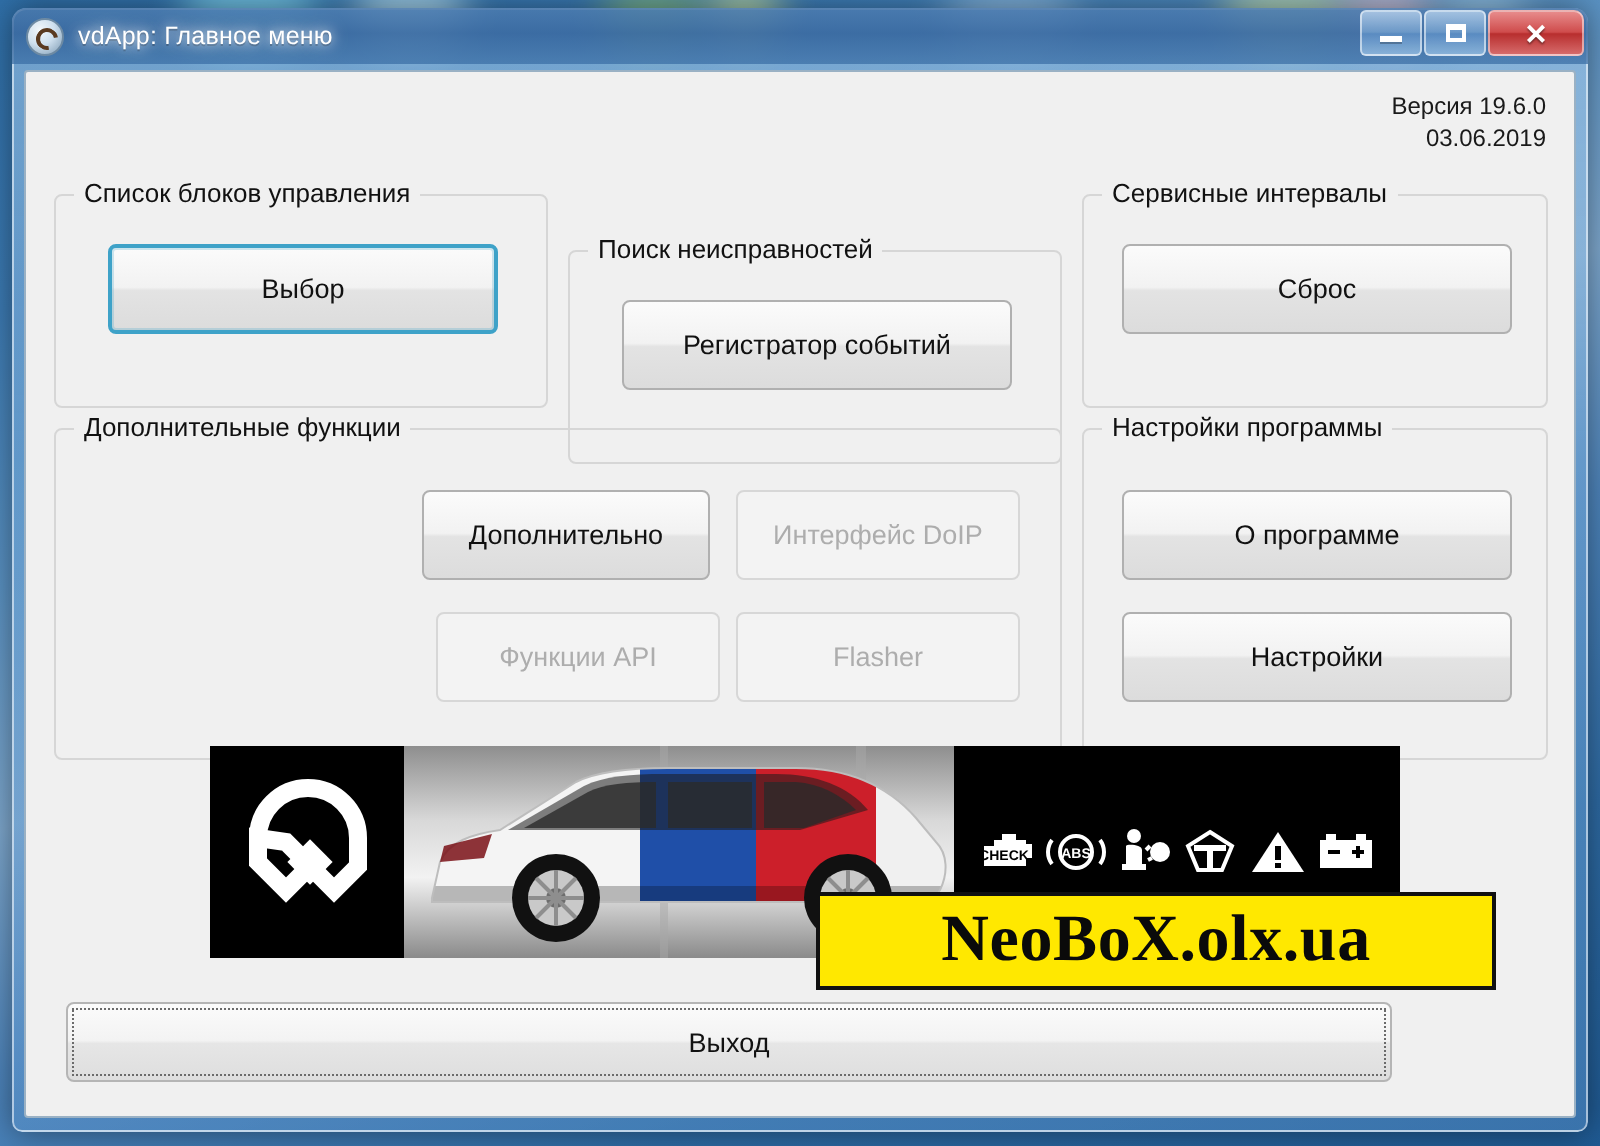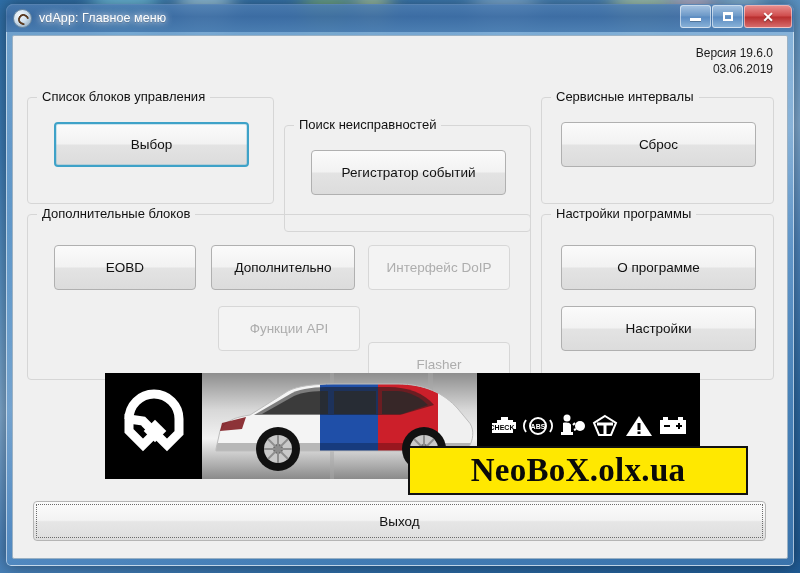--- a/index.html
+++ b/index.html
@@ -225,26 +225,25 @@
         <div class="gb-title">Поиск неисправностей</div>
         <div class="btn" style="left:26px; top:24px; width:195px; height:45px;">Регистратор событий</div>
       </div>
 
       <div class="groupbox" style="left:528px; top:61px; width:233px; height:107px;">
         <div class="gb-title">Сервисные интервалы</div>
         <div class="btn" style="left:19px; top:24px; width:195px; height:45px;">Сброс</div>
       </div>
 
       <div class="groupbox" style="left:14px; top:178px; width:504px; height:166px;">
-        <div class="gb-title">Дополнительные блоков</div>
-        <div class="btn" style="left:26px; top:30px; width:142px; height:45px;">EOBD</div>
+        <div class="gb-title">Дополнительные функции</div>
         <div class="btn" style="left:183px; top:30px; width:144px; height:45px;">Дополнительно</div>
         <div class="btn disabled" style="left:340px; top:30px; width:142px; height:45px;">Интерфейс DoIP</div>
         <div class="btn disabled" style="left:190px; top:91px; width:142px; height:45px;">Функции API</div>
-        <div class="btn disabled" style="left:340px; top:91px; width:142px; height:45px;margin-top:36px;">Flasher</div>
+        <div class="btn disabled" style="left:340px; top:91px; width:142px; height:45px;">Flasher</div>
       </div>
 
       <div class="groupbox" style="left:528px; top:178px; width:233px; height:166px;">
         <div class="gb-title">Настройки программы</div>
         <div class="btn" style="left:19px; top:30px; width:195px; height:45px;">О программе</div>
         <div class="btn" style="left:19px; top:91px; width:195px; height:45px;">Настройки</div>
       </div>
 
       <div id="banner" style="left:92px; top:337px; width:595px; height:106px;">
 
@@ -360,17 +359,17 @@
               <rect x="6" y="12" width="6" height="2" fill="#000"></rect>
               <rect x="18" y="12" width="6" height="2" fill="#000"></rect>
               <rect x="20" y="10" width="2" height="6" fill="#000"></rect>
             </svg>
           </div>
         </div>
       </div>
 
       <div id="watermark" style="left:395px; top:410px; width:336px; height:45px; font-size:33px;text-align:center;">NeoBoX.olx.ua</div>
 
-      <div class="btn dotted" style="left:20px; top:465px; width:733px; height:40px;">Выход</div>
+      <div class="btn dotted" style="left:20px; top:465px; width:663px; height:40px;">Выход</div>
 
     </div>
   </div>
 </div>
 
 </body></html>

